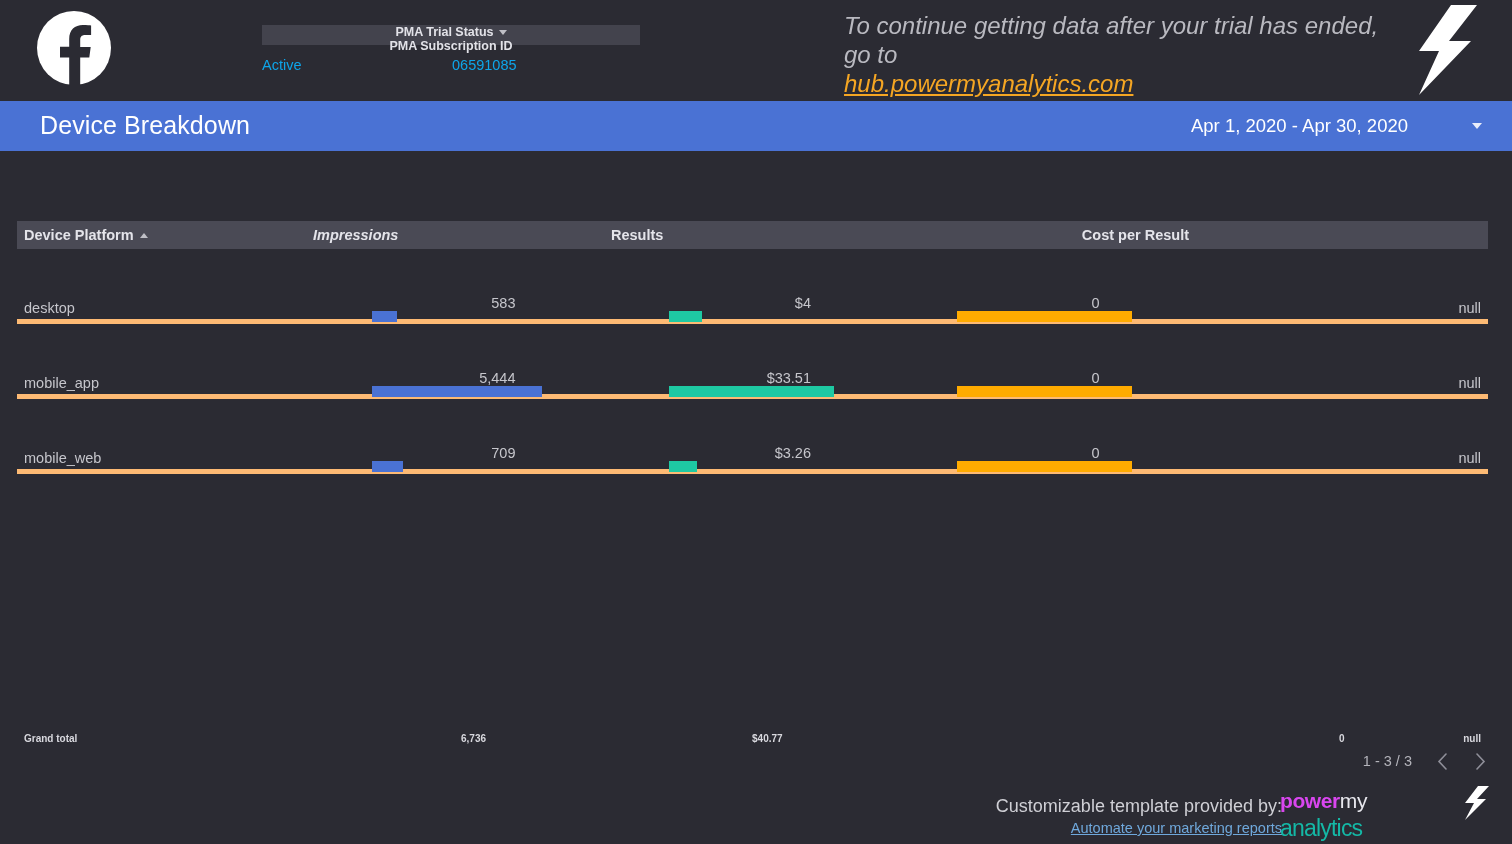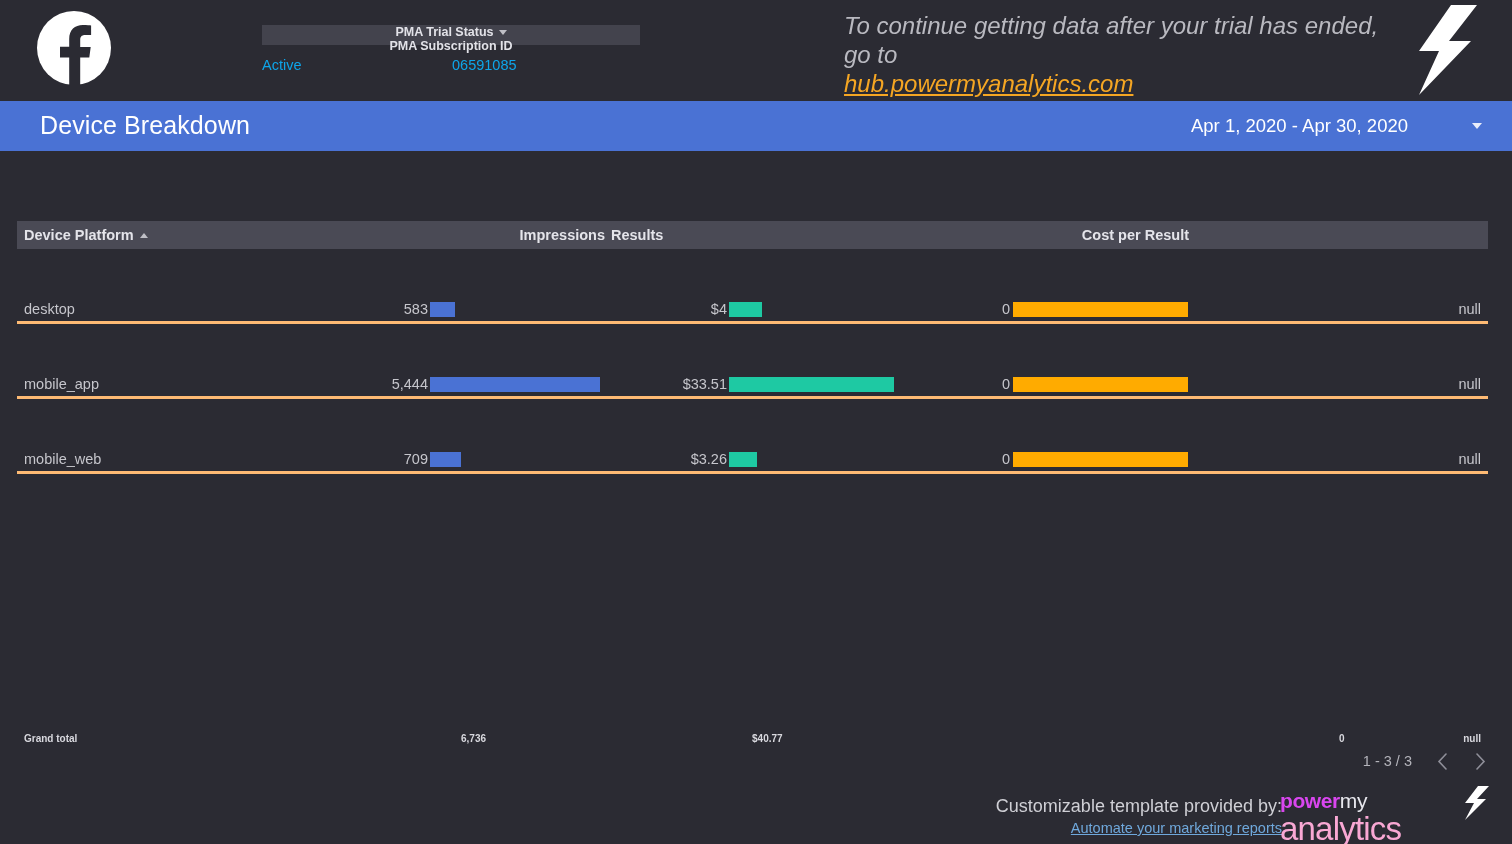--- a/index.html
+++ b/index.html
@@ -148,46 +148,46 @@
     font-size: 14.5px;
     font-weight: bold;
     color: #e4e4ea;
     box-sizing: border-box;
     display: flex;
     align-items: center;
     gap: 6px;
     height: 28px;
   }
   .hdr-cell.c0 { width: 292px; padding-left: 7px; justify-content: flex-start; }
-  .hdr-cell.c1 { width: 296px; justify-content: flex-end; padding-left: 4px; }
+  .hdr-cell.c1 { width: 296px; justify-content: flex-start; padding-left: 4px; font-style: italic; }
   .hdr-cell.c2 { width: 292px; justify-content: flex-start; padding-left: 2px; }
   .hdr-cell.c3 { width: 295px; justify-content: flex-start; padding-left: 6px; }
   .hdr-cell.c4 { width: 296px; justify-content: flex-end; padding-right: 7px; }
   .caret-up {
     width: 0; height: 0;
     border-left: 4px solid transparent;
     border-right: 4px solid transparent;
     border-bottom: 5px solid #bfbfc6;
     display: inline-block;
   }
 
   .data-row {
     height: 27px;
-    border-bottom: 3px solid #fdba74;
+    border-bottom: 5px solid #fdba74;
   }
   .cell {
     font-size: 14.5px;
     color: #c6c6cc;
     box-sizing: border-box;
     height: 27px;
     display: flex;
     align-items: center;
   }
   .cell.dim { width: 292px; padding-left: 7px; }
-  .cell.metric { width: 296px; }
+  .cell.metric { width: 296px; flex-direction: column; }
   .cell.metric.m2 { width: 292px; }
   .cell.metric.m3 { width: 295px; }
   .num {
     font-size: 14.5px;
     color: #c6c6cc;
     text-align: right;
     white-space: nowrap;
   }
   .barbox {
     height: 15px;
@@ -290,23 +290,23 @@
   }
   #wm-line1 {
     font-size: 21px;
     line-height: 21px;
     letter-spacing: -0.4px;
     white-space: nowrap;
   }
   #wm-power { color: #d946ef; font-weight: bold; }
   #wm-my { color: #e8e8ee; }
   #wm-line2 {
-    font-size: 33px;
+    font-size: 23px;
     line-height: 33px;
-    color: #f9a8d4;
+    color: #14b8a6;
     letter-spacing: -0.8px;
     margin-top: 1px;
     white-space: nowrap;
   }
   #wm-bolt {
     position: absolute;
     right: 0px; top: -4px;
     width: 30px; height: 34px;
   }
 </style>

